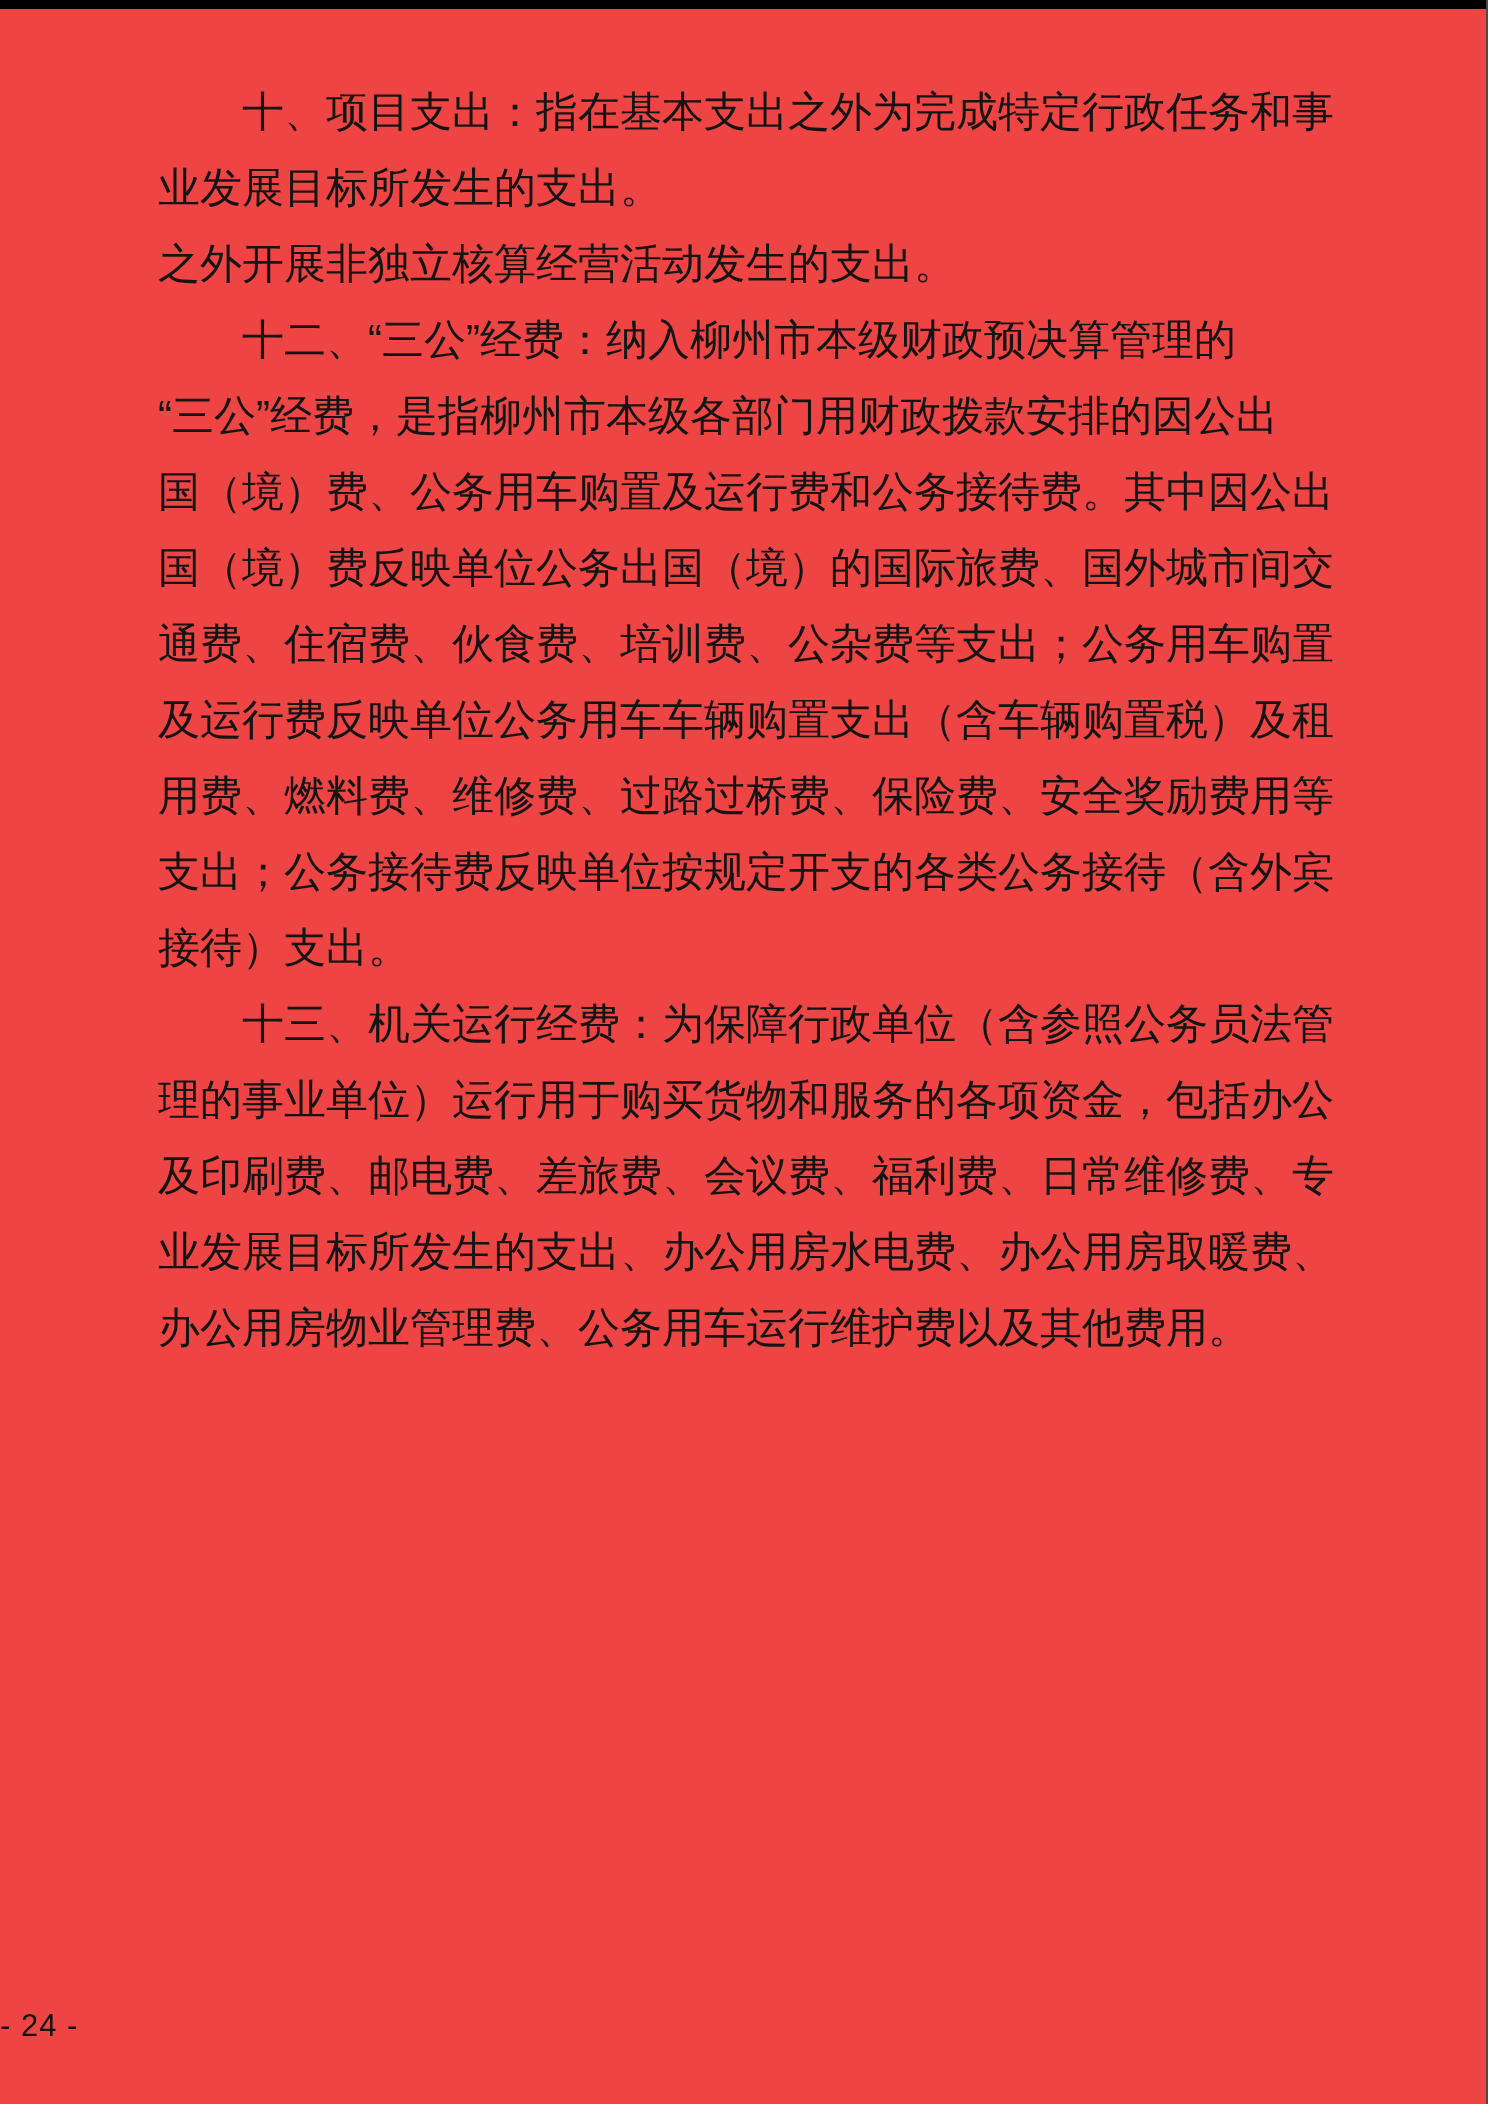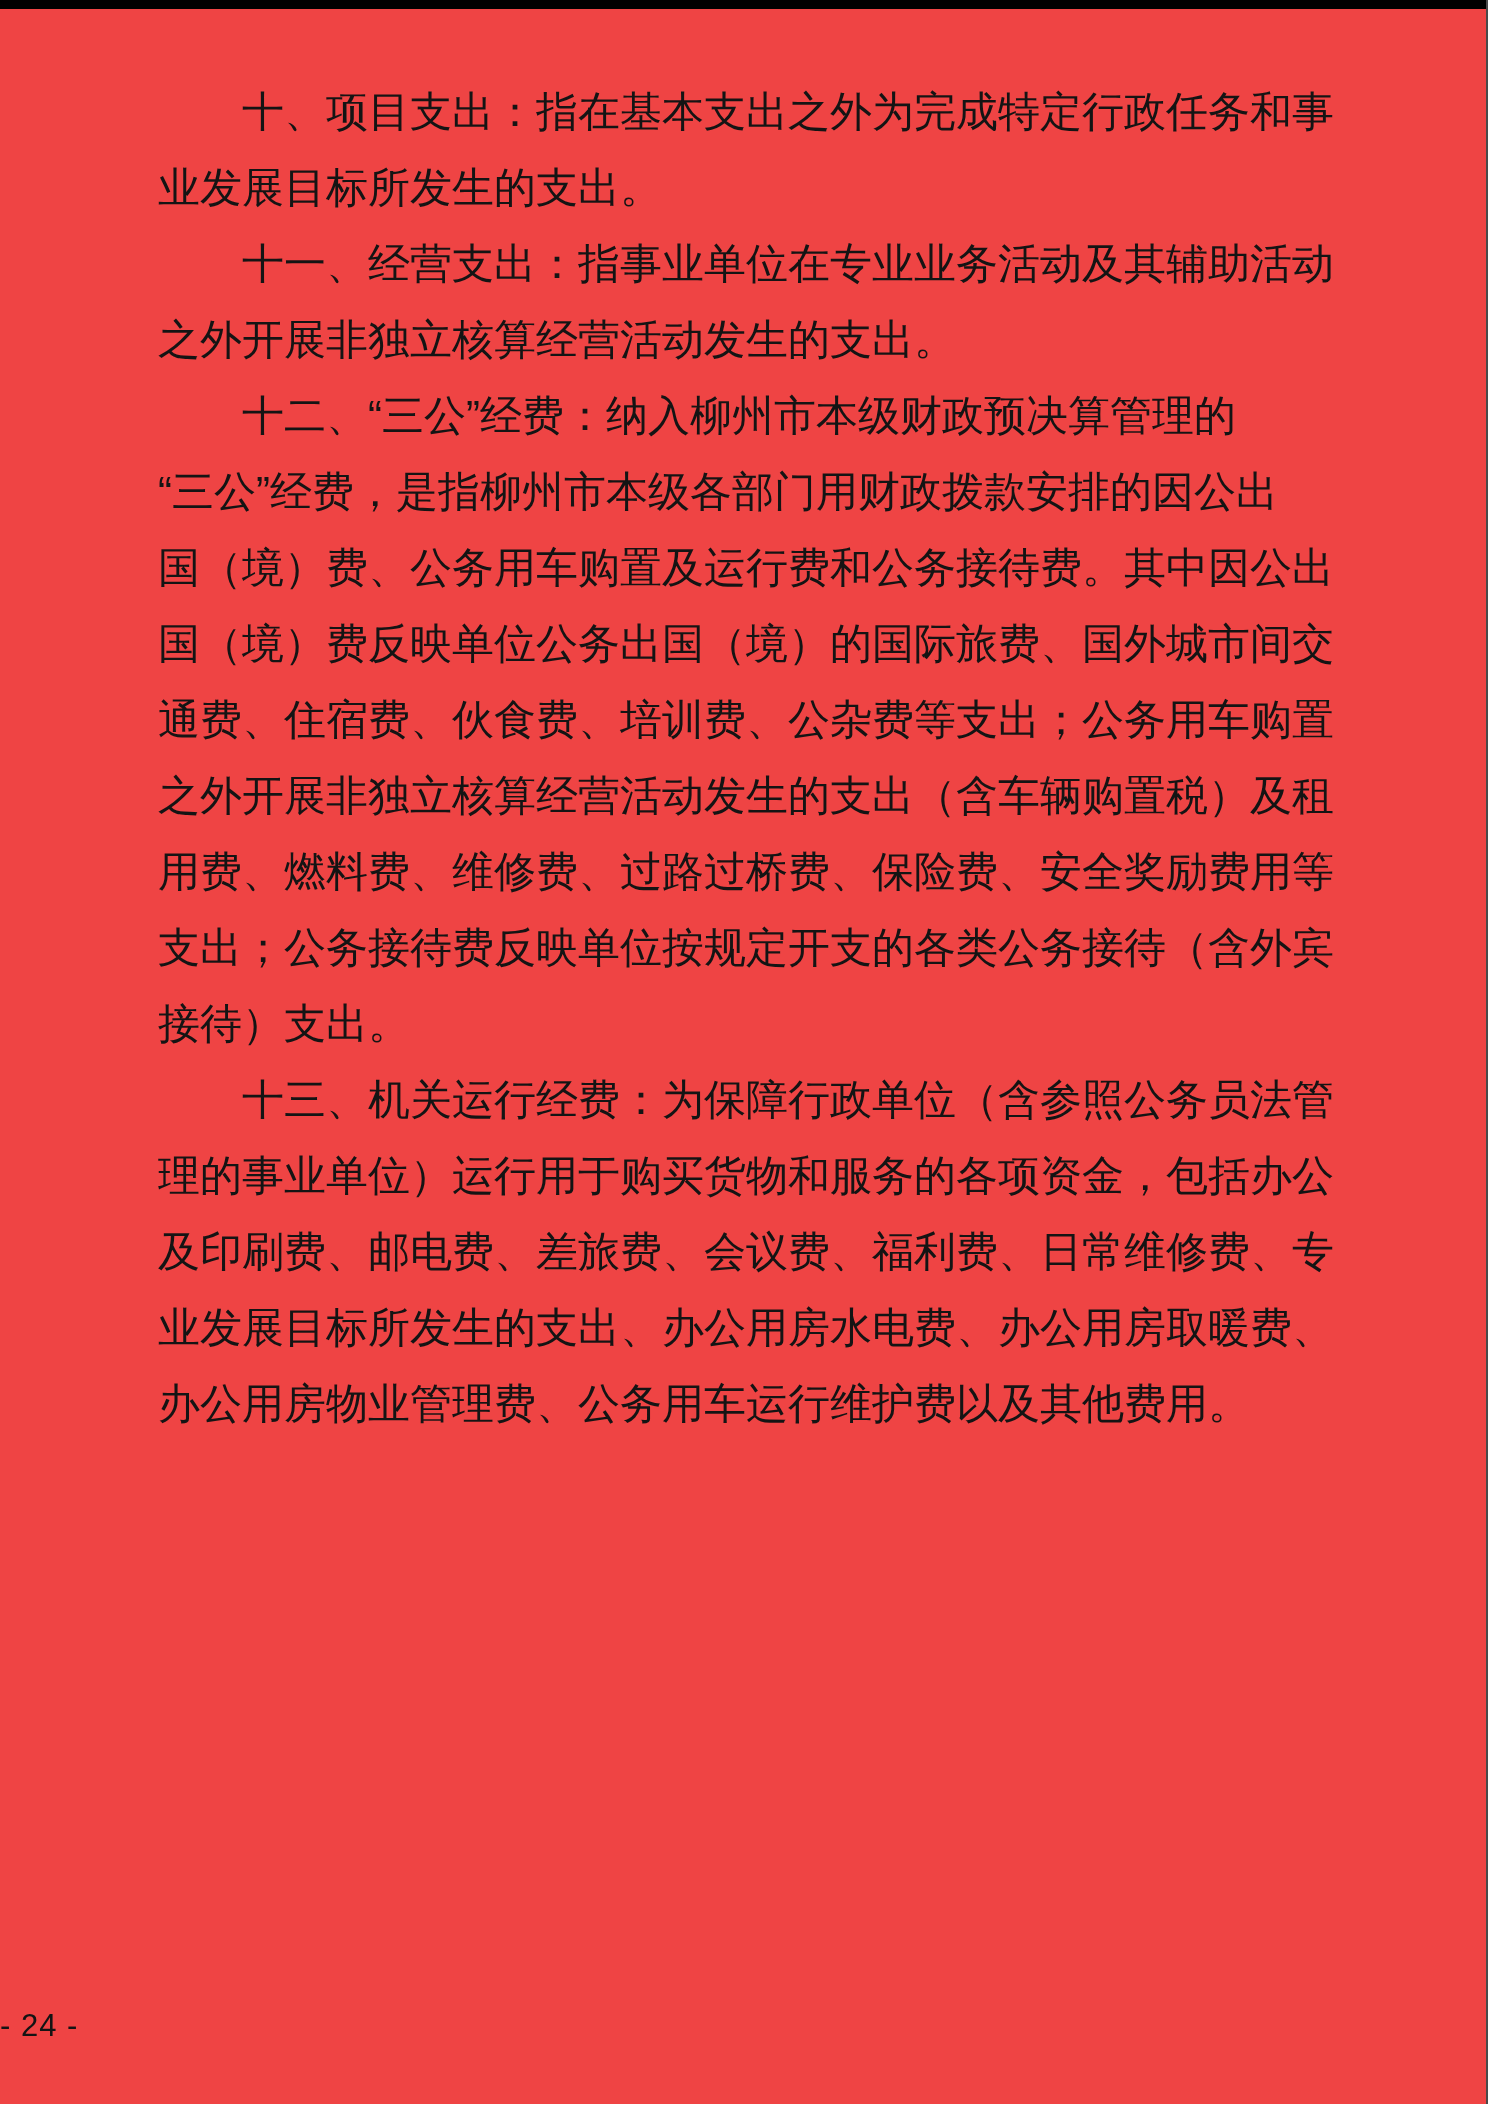--- a/index.html
+++ b/index.html
@@ -65,30 +65,29 @@
 <div class="page">
   <div class="scan-edge-top"></div>
   <div class="scan-edge-right"></div>
 
   <div class="doc-body" id="doc-body">
       <div>
         <div class="text-line indent">十、项目支出：指在基本支出之外为完成特定行政任务和事</div>
         <div class="text-line">业发展目标所发生的支出。</div>
       </div>
       <div>
-        <div class="text-line indent">十一、经营支出：指事业单位在专业业务活动及其辅助活动</div>
         <div class="text-line">之外开展非独立核算经营活动发生的支出。</div>
       </div>
       <div>
         <div class="text-line indent">十二、“三公”经费：纳入柳州市本级财政预决算管理的</div>
         <div class="text-line">“三公”经费，是指柳州市本级各部门用财政拨款安排的因公出</div>
         <div class="text-line">国（境）费、公务用车购置及运行费和公务接待费。其中因公出</div>
         <div class="text-line">国（境）费反映单位公务出国（境）的国际旅费、国外城市间交</div>
         <div class="text-line">通费、住宿费、伙食费、培训费、公杂费等支出；公务用车购置</div>
-        <div class="text-line">之外开展非独立核算经营活动发生的支出（含车辆购置税）及租</div>
+        <div class="text-line">及运行费反映单位公务用车车辆购置支出（含车辆购置税）及租</div>
         <div class="text-line">用费、燃料费、维修费、过路过桥费、保险费、安全奖励费用等</div>
         <div class="text-line">支出；公务接待费反映单位按规定开支的各类公务接待（含外宾</div>
         <div class="text-line">接待）支出。</div>
       </div>
       <div>
         <div class="text-line indent">十三、机关运行经费：为保障行政单位（含参照公务员法管</div>
         <div class="text-line">理的事业单位）运行用于购买货物和服务的各项资金，包括办公</div>
         <div class="text-line">及印刷费、邮电费、差旅费、会议费、福利费、日常维修费、专</div>
         <div class="text-line">业发展目标所发生的支出、办公用房水电费、办公用房取暖费、</div>
         <div class="text-line">办公用房物业管理费、公务用车运行维护费以及其他费用。</div>

